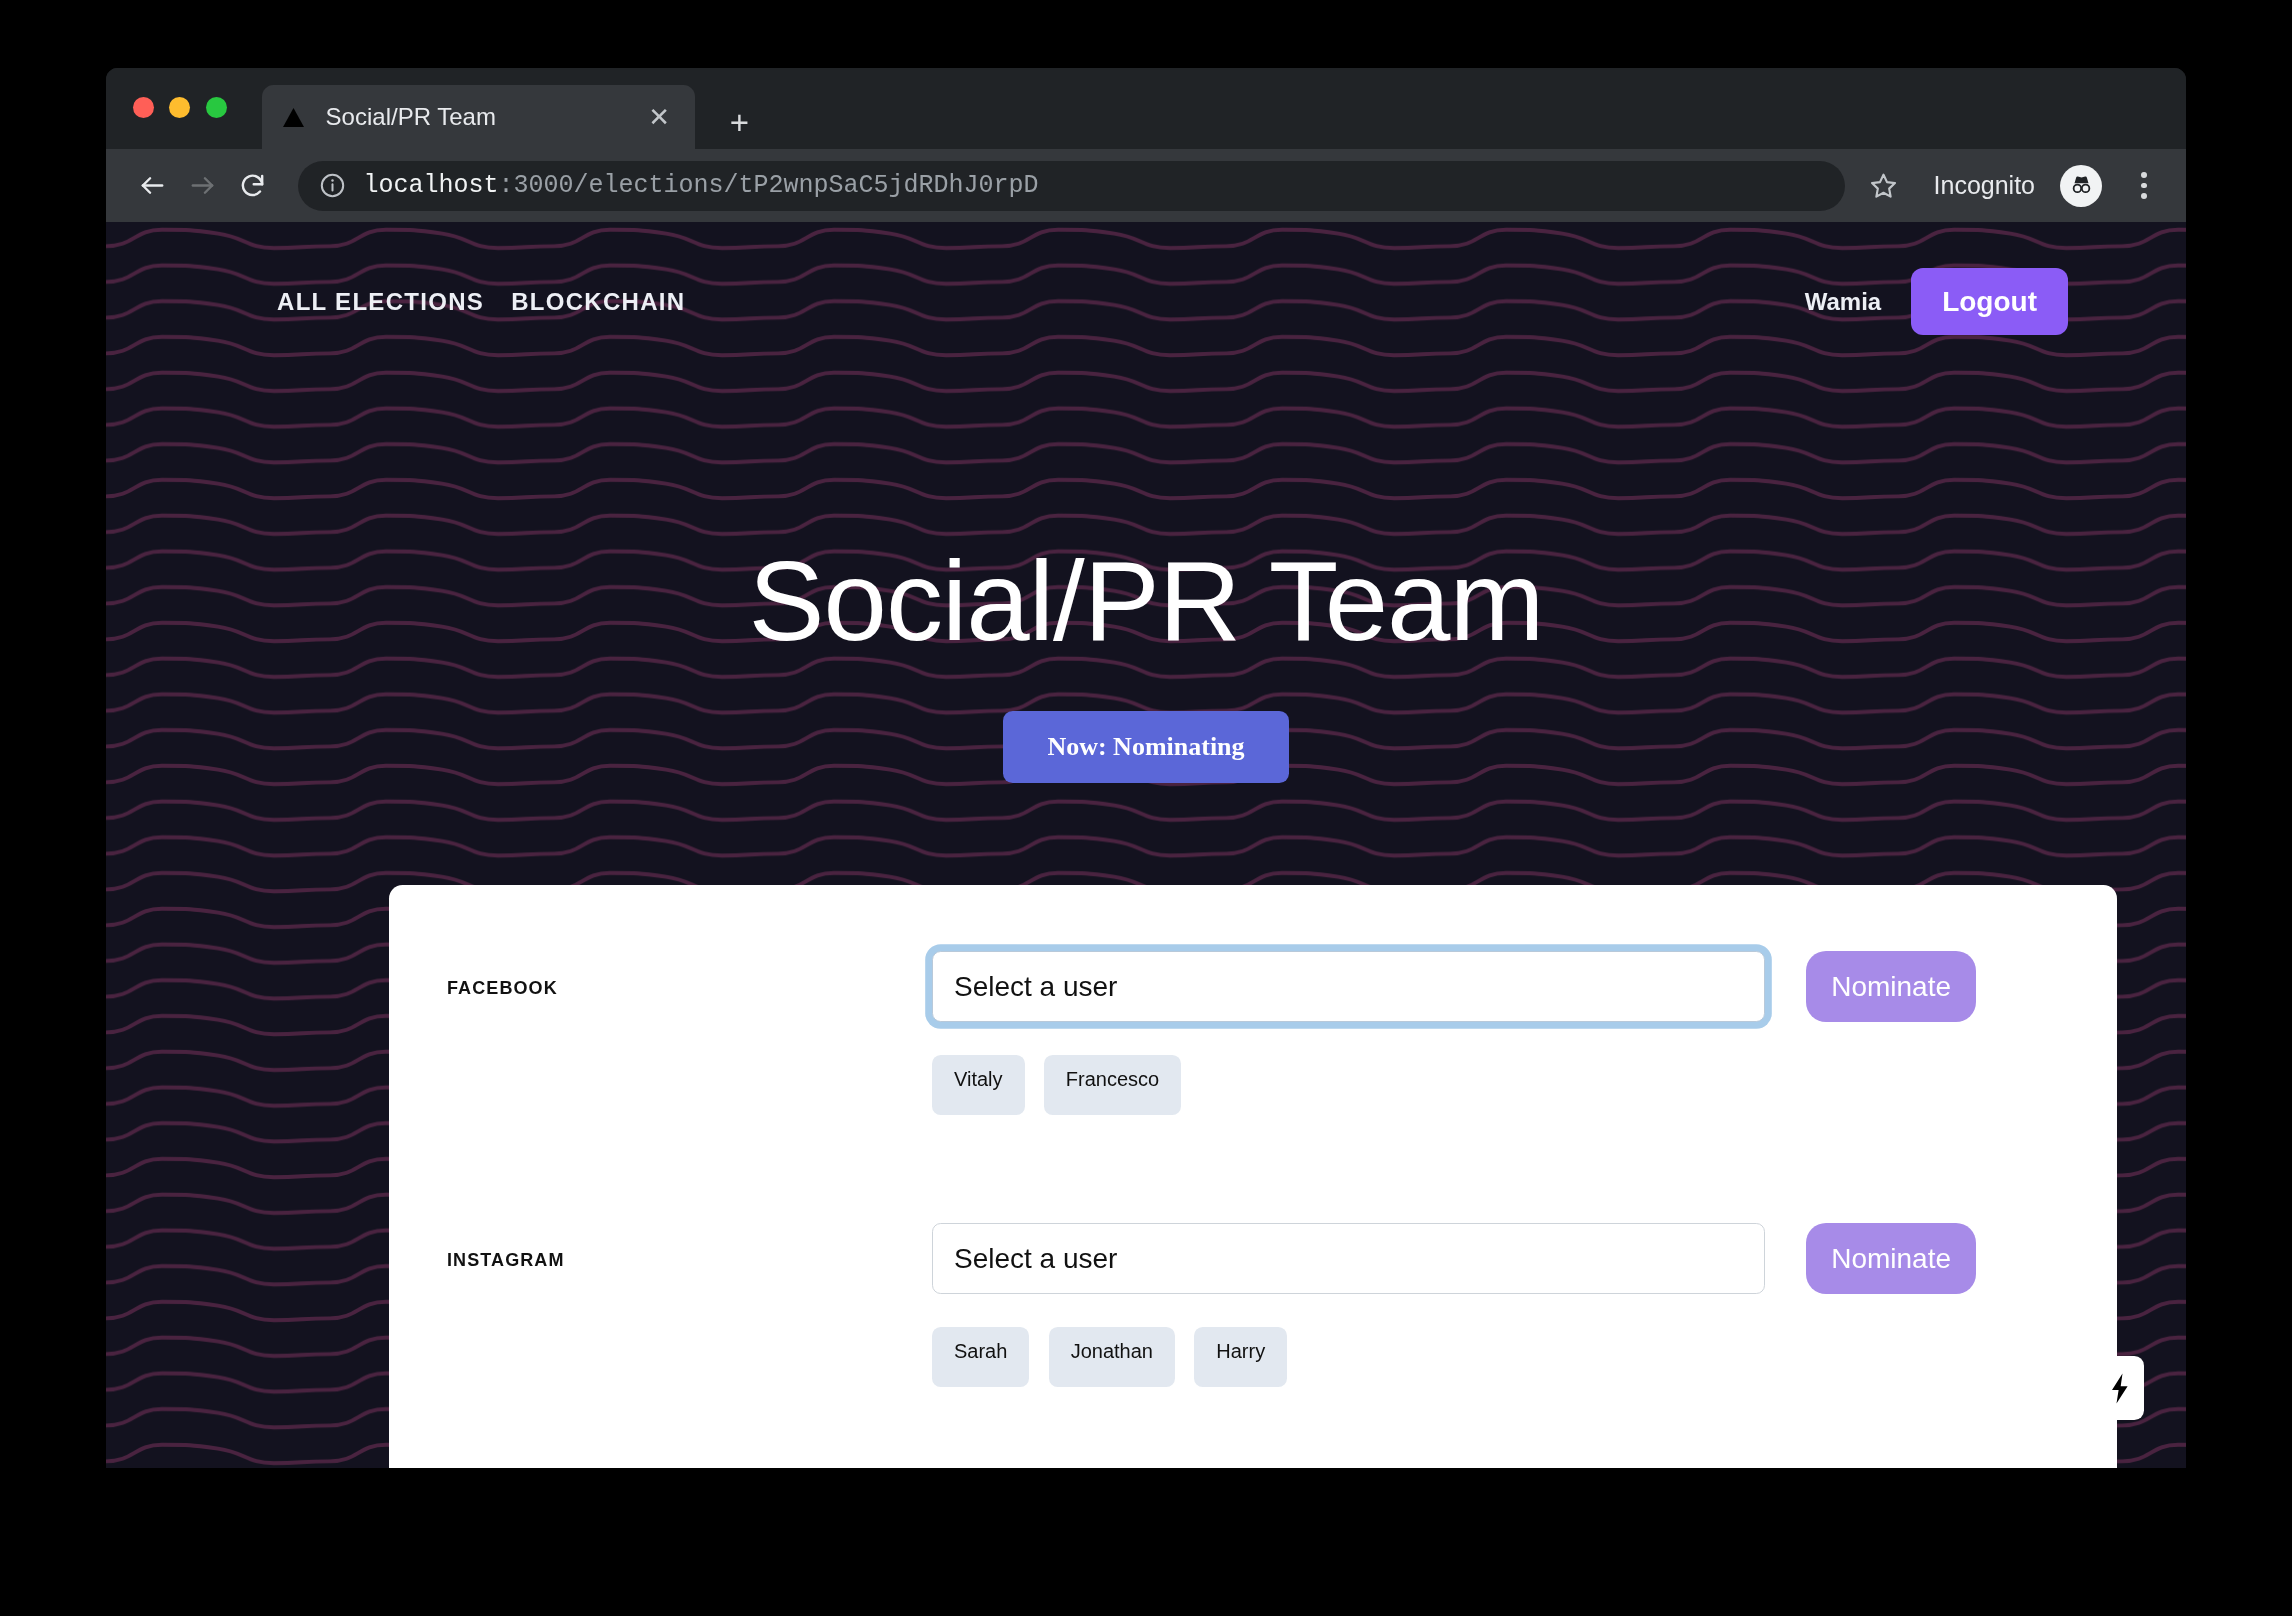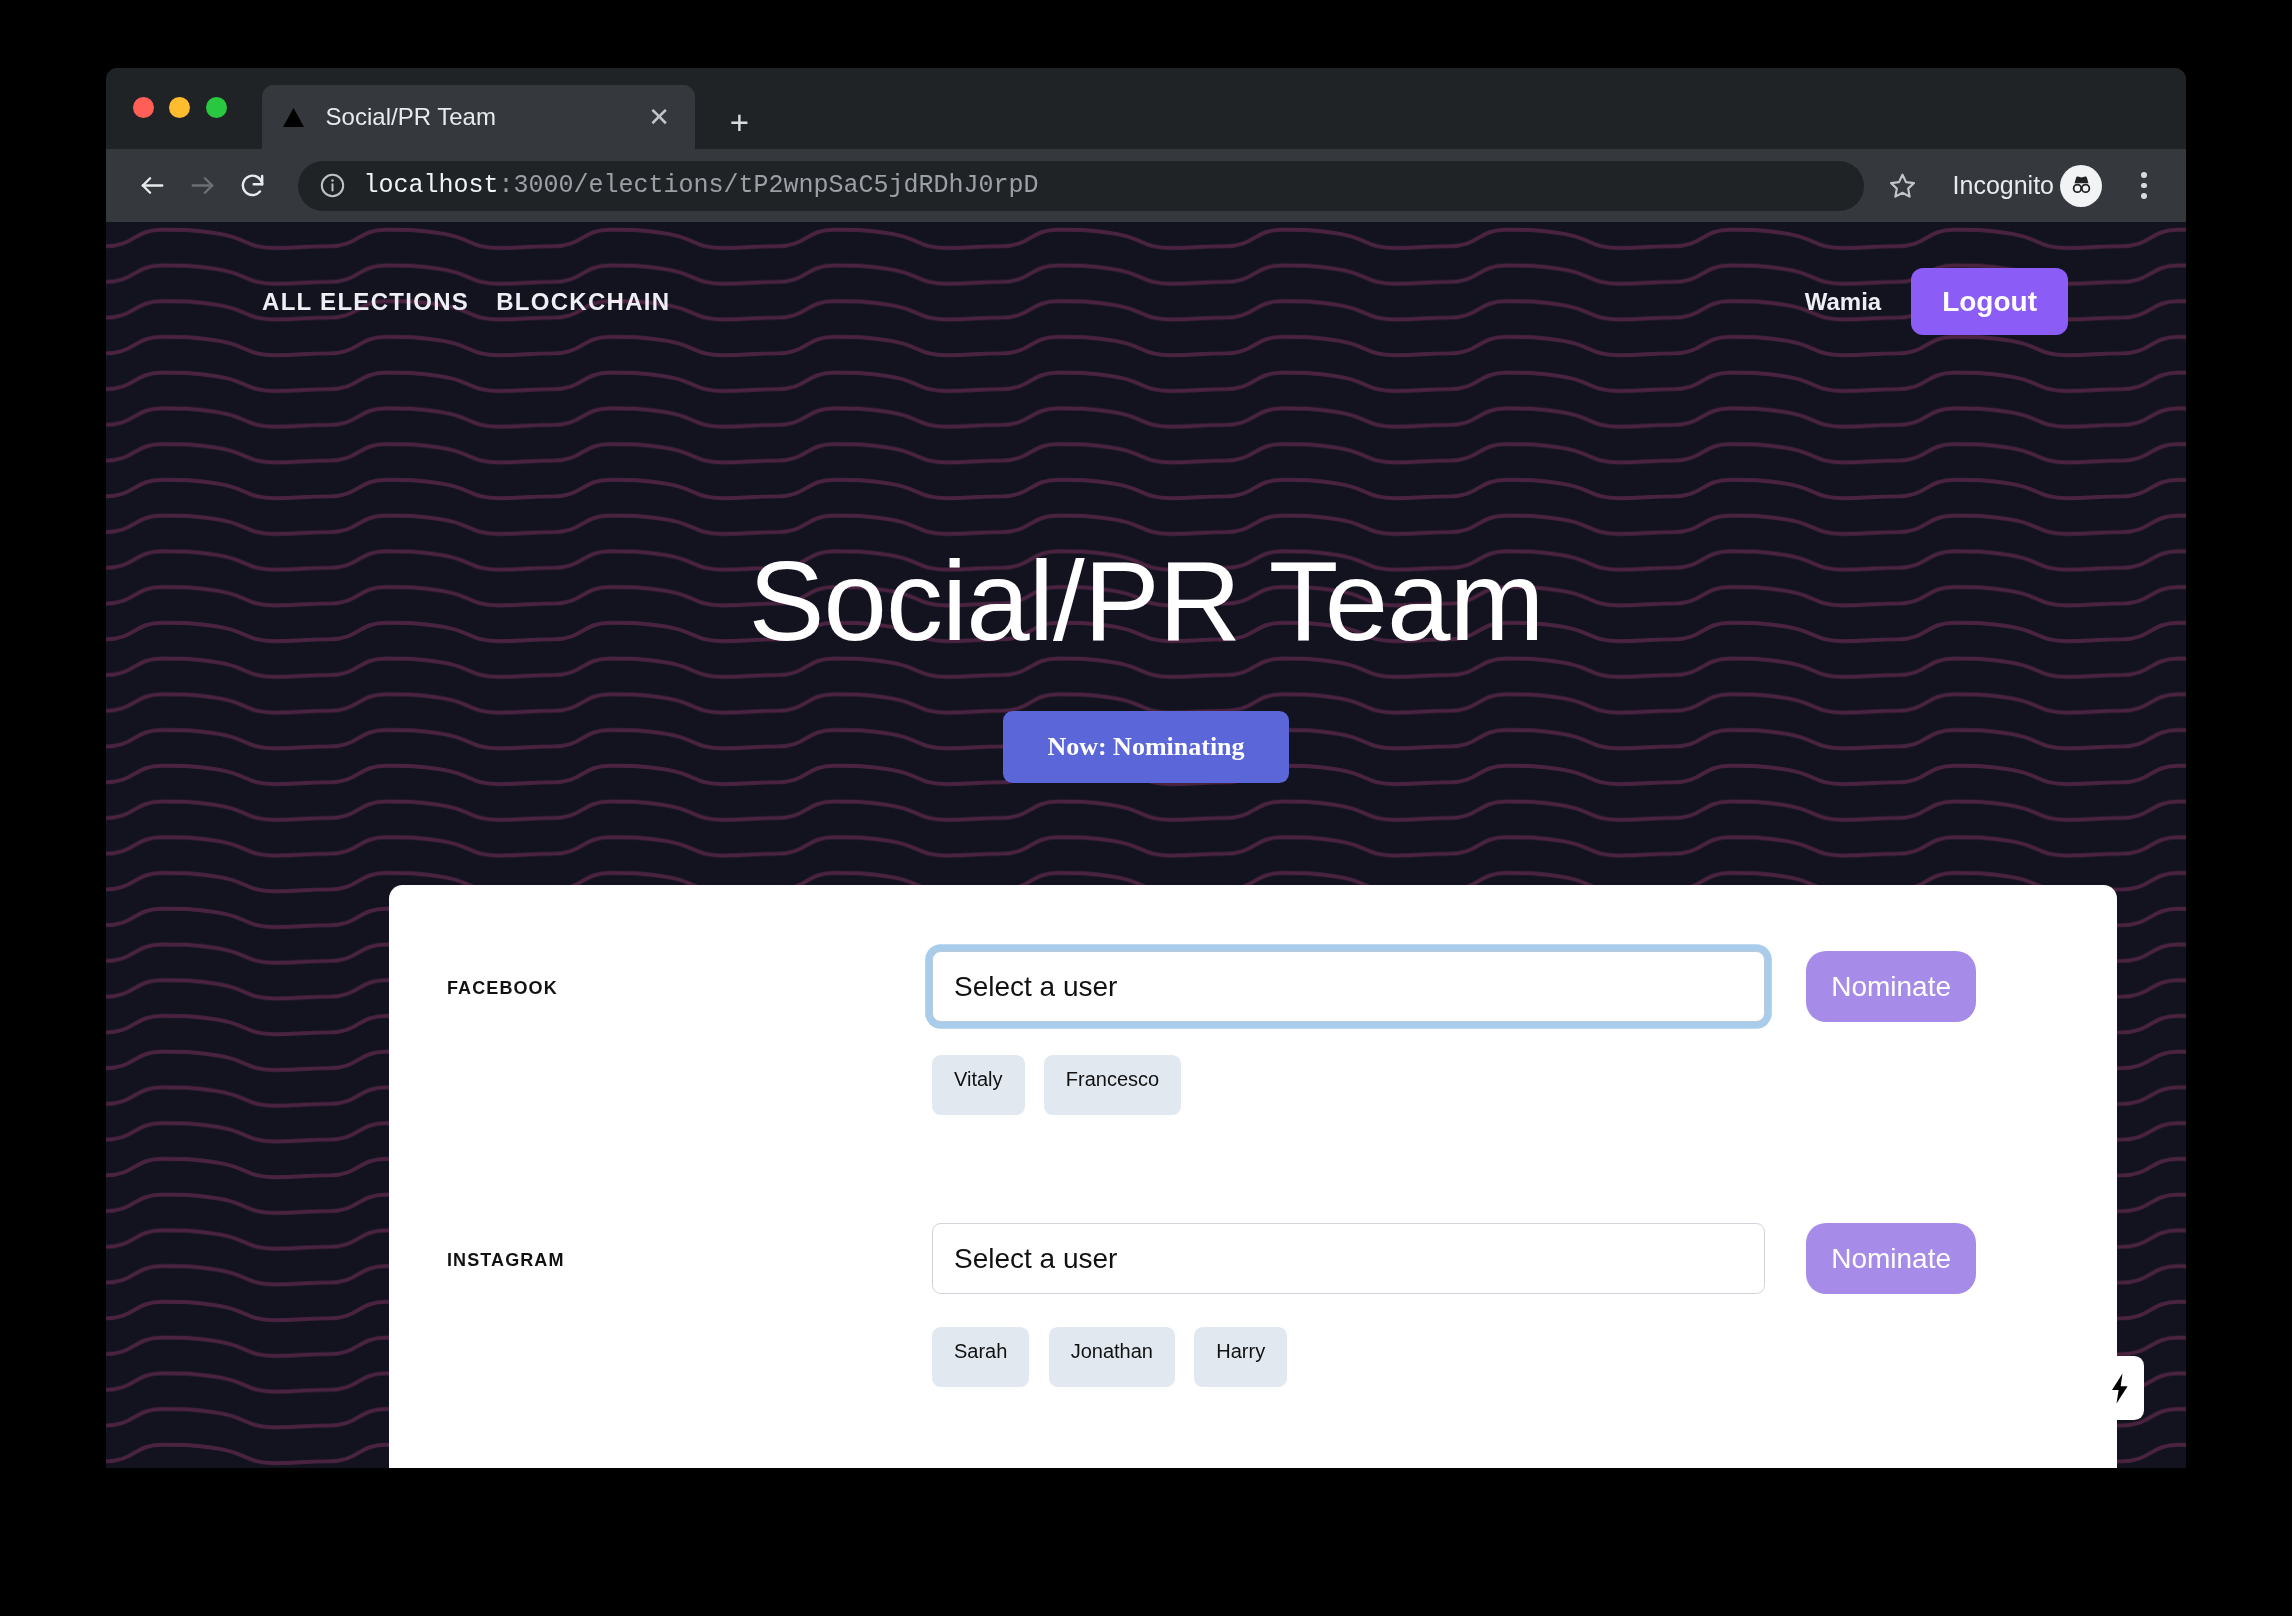--- a/index.html
+++ b/index.html
@@ -137,21 +137,21 @@
     flex: 0 0 auto;
     width: 46px; height: 46px;
     display: flex; align-items: center; justify-content: center;
     color: #C2C6CA;
     cursor: pointer;
   }
   #incognito-chip {
     flex: 0 0 auto;
     display: flex;
     align-items: center;
-    gap: 6px;
+    gap: 25px;
     margin-left: 27px;
     cursor: pointer;
   }
   #incognito-label {
     font-size: 25px;
     color: #E8EAED;
     white-space: nowrap;
   }
   #incognito-avatar {
     width: 42px; height: 42px;
@@ -189,21 +189,21 @@
   
   #site-nav {
     position: absolute;
     left: 0; right: 0;
     top: 41px;
     height: 77px;
     display: flex;
     align-items: center;
     padding: 0 118px 0 156px;
   }
-  #nav-left { display: flex; align-items: center; gap: 27px; }
+  #nav-left { display: flex; align-items: center; gap: 27px; margin-left: 15px; }
   .nav-link {
     color: #EDEFF5;
     font-size: 24px;
     font-weight: bold;
     letter-spacing: 1.3px;
     text-decoration: none;
     cursor: pointer;
     white-space: nowrap;
   }
   #nav-right {

